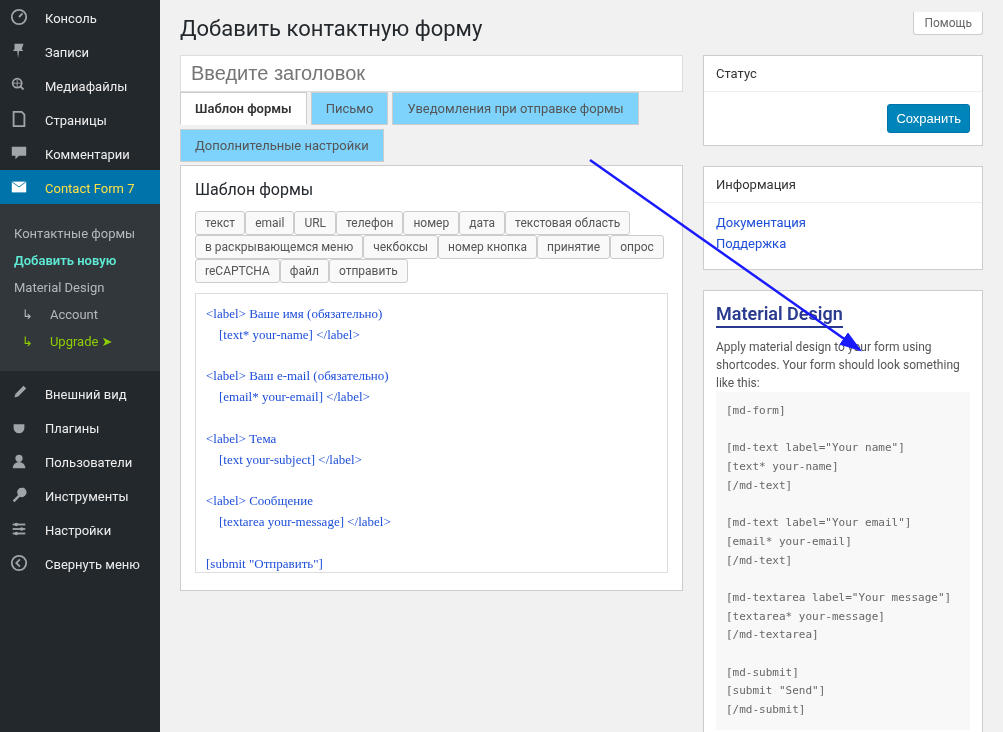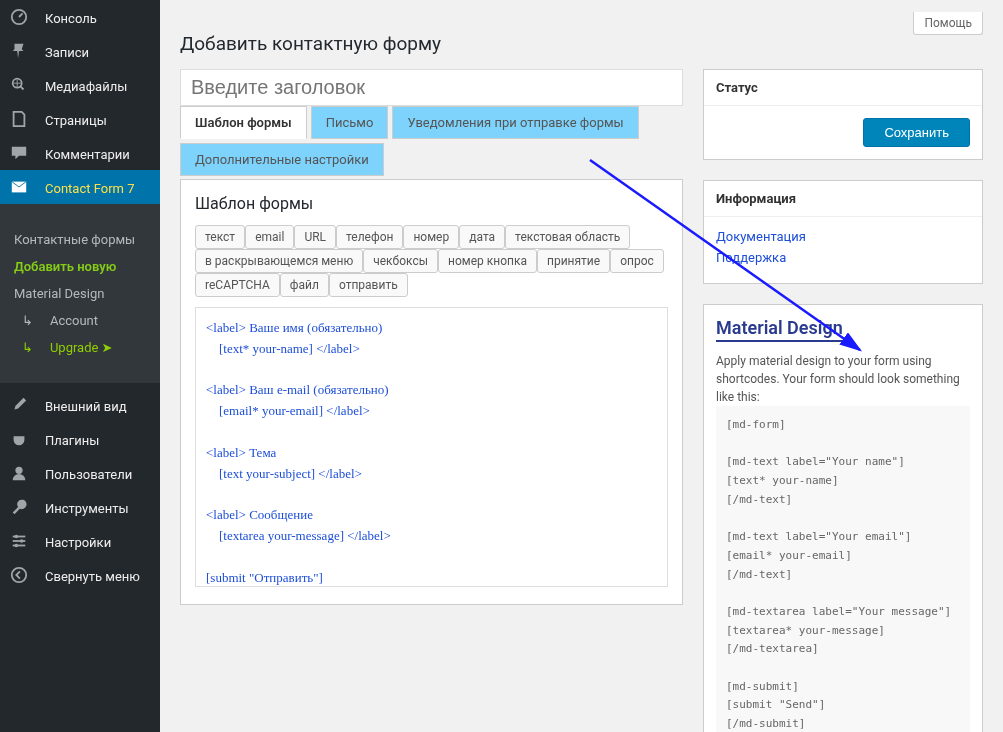--- a/index.html
+++ b/index.html
@@ -2,53 +2,53 @@
 <html><head>
 <meta charset="utf-8">
 <style>
 *{box-sizing:border-box;margin:0;padding:0}
 body{font-family:-apple-system,BlinkMacSystemFont,"Segoe UI",Roboto,Arial,sans-serif;font-size:13px;color:#333;background:#f1f1f1;overflow:hidden}
 .wrap{display:flex;width:1003px;height:732px;position:relative}
 
 .sidebar{width:160px;background:#23282d;color:#eee;flex-shrink:0;font-size:13px}
 .side-item{display:flex;align-items:flex-end;padding:8px 10px;color:#eee;cursor:pointer;gap:17px}
 .side-item.sub{padding:6px 14px;color:#b4b9be;font-size:13px}
-.side-item.sub.active{color:#84cc16;font-weight:600}
+.side-item.sub.active{color:#5eead4;font-weight:600}
 .side-item.current{background:#0073aa;color:#fde047;position:relative}
 .side-item.current::after{content:"";position:absolute;right:-8px;top:50%;transform:translateY(-50%);border:8px solid transparent;border-right-color:#f1f1f1}
-.side-sub-group{background:#32373c;padding:22px 0}
+.side-sub-group{background:#32373c;padding:16px 0}
 .side-icon{width:18px;height:18px;display:flex;align-items:center;justify-content:center;color:#a0a5aa;flex-shrink:0}
 .side-item.current .side-icon{color:#fff}
 .side-sep{height:5px}
 .sub-indent{padding-left:22px!important}
 .upgrade{color:#8fce00!important}
 
 .main{flex:1;padding:10px 20px;overflow:auto;position:relative}
-.page-title{font-size:19px;font-weight:400;color:#23282d;margin:22px 0 14px}
+.page-title{font-size:22px;font-weight:400;color:#23282d;margin:6px 0 14px}
 .help-btn{position:absolute;right:20px;top:12px;border:1px solid #ccc;border-top:none;background:#fff;padding:4px 10px;font-size:12px;color:#666;cursor:pointer;border-radius:0 0 3px 3px}
 .cols{display:flex;gap:20px;align-items:flex-start}
 .left{flex:1;min-width:0}
 .right{width:280px;flex-shrink:0}
 
 .title-input{width:100%;font-size:20px;padding:6px 10px;border:1px solid #ddd;background:#fff;color:#888;}
 
 .tabs{display:flex;flex-wrap:wrap;gap:0;margin-bottom:-1px}
 .tab{border:1px solid #ccc;background:#7dd3fc;padding:8px 14px;color:#555;cursor:pointer;margin-right:4px;margin-bottom:4px;font-size:13px}
 .tab.active{background:#fff;border-bottom-color:#fff;font-weight:600;color:#333;position:relative;z-index:2}
 
 .panel{background:#fff;border:1px solid #ccc;padding:14px}
 .panel h3{font-size:16px;font-weight:400;margin-bottom:12px;color:#23282d}
 .tags{display:flex;flex-wrap:wrap;margin-bottom:10px}
 .tag{border:1px solid #ccc;background:#f9f9f9;padding:4px 9px;font-size:12px;color:#555;border-radius:3px;cursor:pointer}
 .code-area{width:100%;height:280px;border:1px solid #ddd;padding:10px;font-family:Liberation Serif, serif;font-size:13px;line-height:1.6;color:#1d4ed8;white-space:pre;overflow:auto;resize:none}
 
 .box{background:#fff;border:1px solid #ccc;margin-bottom:20px}
-.box-head{padding:10px 12px;border-bottom:1px solid #eee;font-weight:700;font-size:13px}
+.box-head{padding:10px 12px;border-bottom:1px solid #eee;font-weight:400;font-size:13px}
 .box-body{padding:12px}
-.save-btn{background:#0085ba;border:1px solid #0073aa;color:#fff;padding:6px 20px;border-radius:3px;cursor:pointer;font-size:13px;float:right}
+.save-btn{background:#0085ba;border:1px solid #0073aa;color:#fff;padding:6px 8px;border-radius:3px;cursor:pointer;font-size:13px;float:right}
 .box-body::after{content:"";display:table;clear:both}
 .info-links a{display:block;color:#1d4ed8;margin-bottom:6px;cursor:pointer}
 .md-title{color:#2a3b8f;font-size:18px;font-weight:600;border-bottom:2px solid #2a3b8f;display:inline-block;padding-bottom:2px;margin-bottom:10px}
 .md-desc{font-size:12px;color:#555;line-height:1.5;}
 .md-code{background:#f8f8f8;padding:10px;font-family:Menlo,Consolas,monospace;font-size:11px;line-height:1.7;color:#666;white-space:pre;overflow:hidden}
 
 .arrow-svg{position:absolute;left:420px;top:150px;pointer-events:none;z-index:10}
 </style>
 </head>
 <body>

